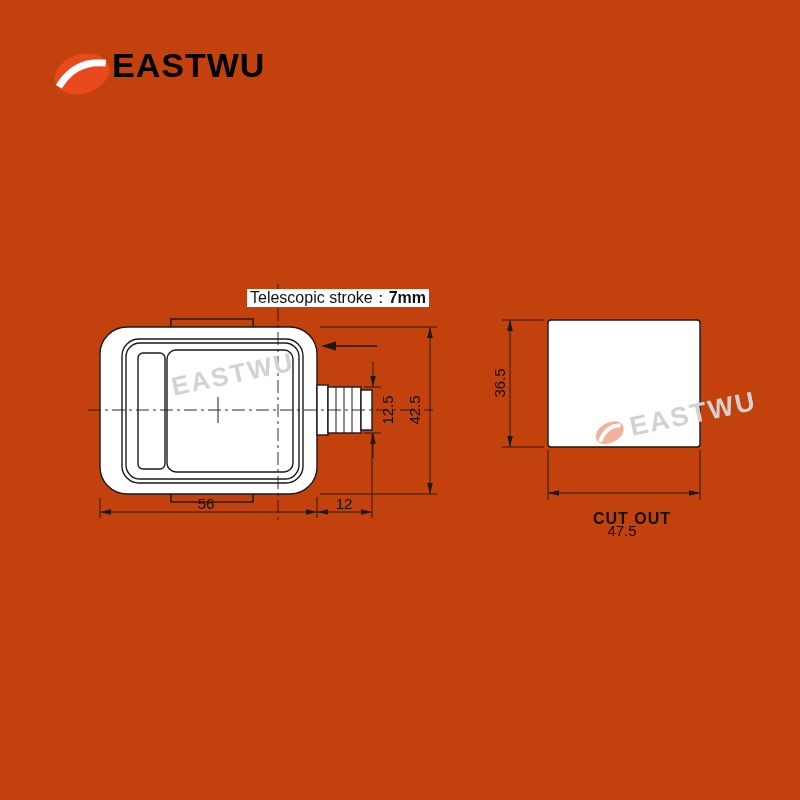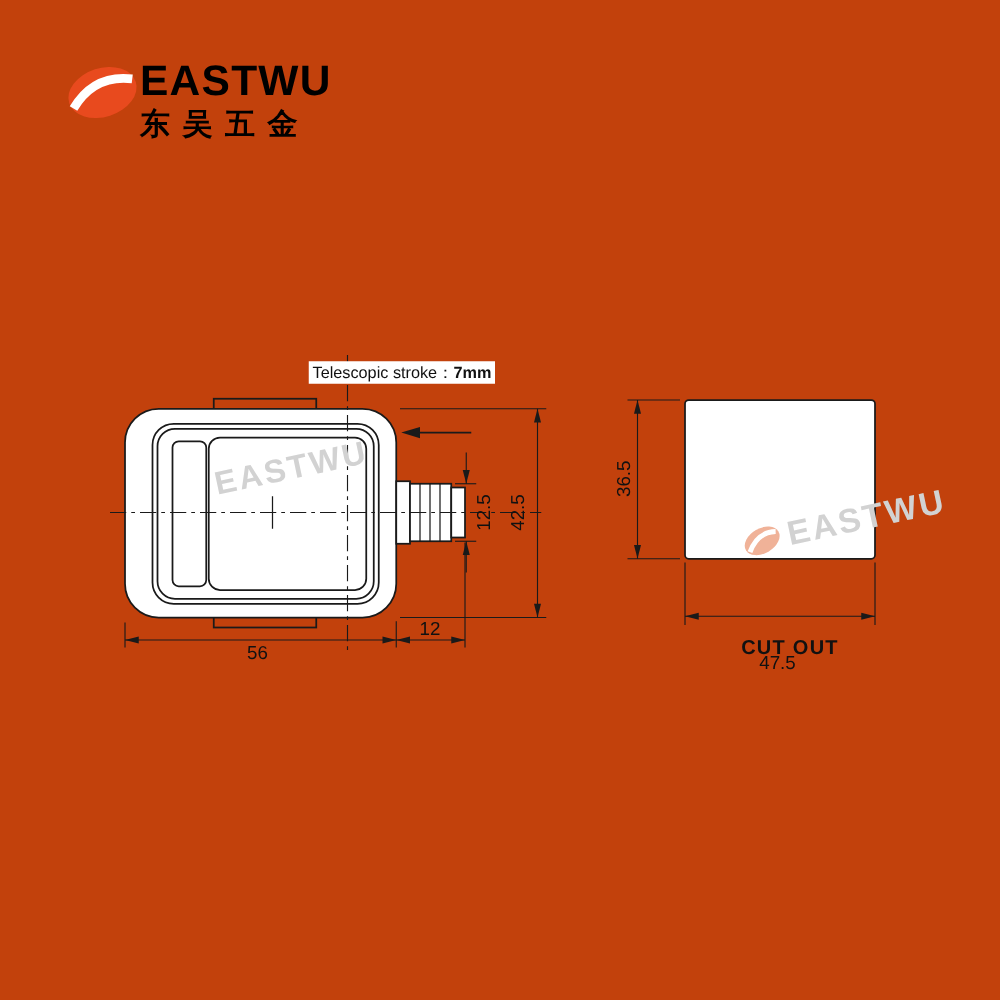--- a/index.html
+++ b/index.html
@@ -2,21 +2,21 @@
 <html><head>
 <meta charset="utf-8">
 <style>
   html,body{margin:0;padding:0;background:#fff;}
   .page{position:relative;width:800px;height:800px;background:#c2410c;overflow:hidden;
         font-family:Liberation Sans, sans-serif;color:#111;}
   .abs{position:absolute;}
   svg.canvas{position:absolute;left:0;top:0;}
   .brand-name{font-weight:bold;font-size:34px;letter-spacing:1px;color:#000;line-height:1;}
   .brand-cn{font-weight:bold;font-size:24px;letter-spacing:10px;color:#000;line-height:1;}
-  .note{font-size:13px;color:#111;white-space:nowrap;background:#fff;padding:0 3px;line-height:18px;}
+  .note{font-size:16px;color:#111;white-space:nowrap;background:#fff;padding:0 3px;line-height:18px;}
   .note b{font-weight:bold;}
   .dim{font-size:15px;color:#111;white-space:nowrap;text-align:center;line-height:18px;}
   .dim.v{transform:rotate(-90deg);}
   .cutout-label{font-size:16px;font-weight:bold;letter-spacing:1px;color:#111;text-align:center;line-height:16px;}
   .wm{display:flex;align-items:center;gap:5px;transform:rotate(-12deg);transform-origin:left center;
       color:#d2d2d2;font-weight:bold;letter-spacing:2px;white-space:nowrap;line-height:1;}
   .wm.front{font-size:26px;}
   .wm.cut{font-size:27px;}
 </style>
 </head>
@@ -103,41 +103,40 @@
 
       <line x1="548" y1="450" x2="548" y2="500"></line>
       <line x1="700" y1="450" x2="700" y2="500"></line>
       <line x1="548" y1="493" x2="700" y2="493"></line>
       <polygon points="548,493 559,490.2 559,495.8" fill="#1a1a1a" stroke="none"></polygon>
       <polygon points="700,493 689,490.2 689,495.8" fill="#1a1a1a" stroke="none"></polygon>
     </g>
   </svg>
 
   <div class="abs brand-name" style="left:112px;top:48px;">EASTWU</div>
-  <div class="abs brand-cn" style="left:112px;top:88px;">东吴五金</div>
 
   <div class="abs note" style="left:247px;top:289px;">
     <span>Telescopic stroke：</span><b>7mm</b>
   </div>
 
   <div class="abs wm front" style="left:172px;top:374px;">
     <span>EASTWU</span>
   </div>
   <div class="abs wm cut" style="left:594px;top:422px;">
     <svg width="32" height="22" viewBox="0 0 32 22">
       <g transform="translate(16,11) rotate(-18)">
         <ellipse rx="15" ry="10" fill="#f0b298"></ellipse>
         <path d="M -13 3 Q 0 -8 13 -1" stroke="#ffffff" stroke-width="4" fill="none"></path>
       </g>
     </svg>
     <span>EASTWU</span>
   </div>
 
   <div class="abs dim v" style="left:393px;top:401px;width:44px;">42.5</div>
   <div class="abs dim v" style="left:366px;top:401px;width:44px;">12.5</div>
-  <div class="abs dim" style="left:186px;top:514px;width:40px;">56</div>
+  <div class="abs dim" style="left:186px;top:495px;width:40px;">56</div>
   <div class="abs dim" style="left:324px;top:495px;width:40px;text-align:center;">12</div>
 
   <div class="abs dim v" style="left:478px;top:374px;width:44px;">36.5</div>
   <div class="abs dim" style="left:597px;top:474px;width:50px;margin-top:48px;">47.5</div>
   <div class="abs cutout-label" style="left:580px;top:511px;width:104px;">CUT OUT</div>
 
 </div>
 
 </body></html>

